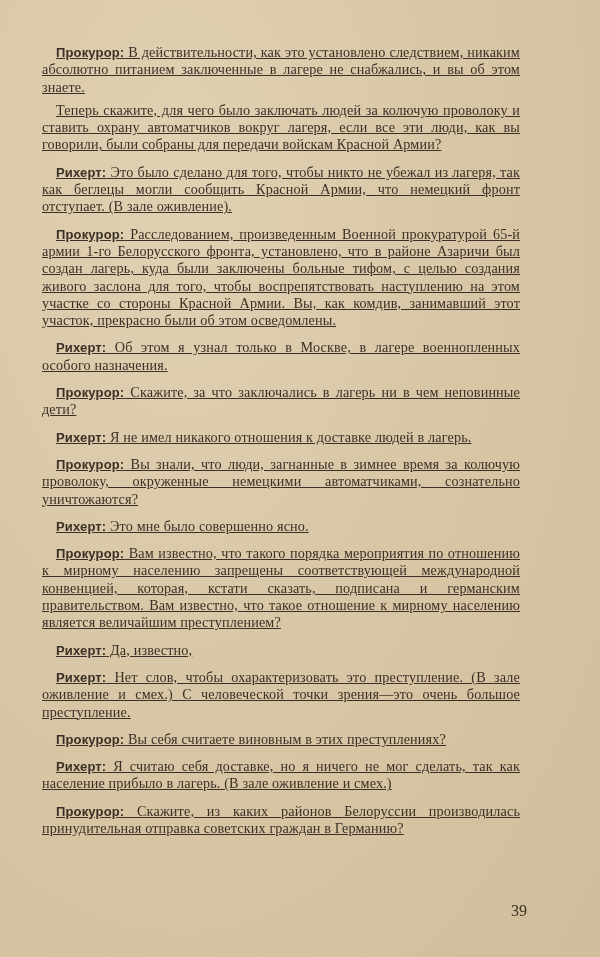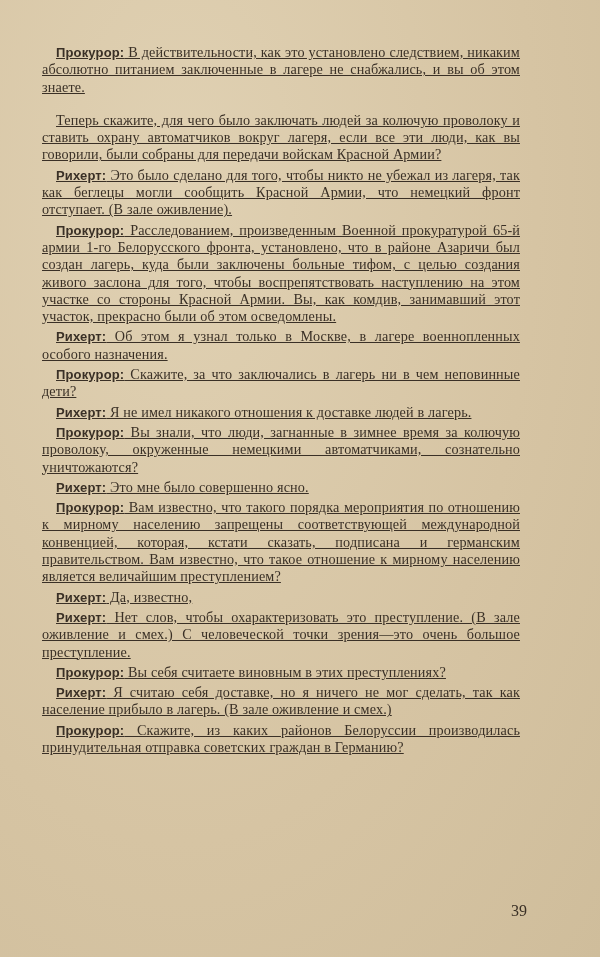--- a/index.html
+++ b/index.html
@@ -8,30 +8,30 @@
     background:#d9c8a8;
     background-image: radial-gradient(ellipse at 30% 20%, #e0d1b3 0%, #d6c4a3 60%, #cfbd9b 100%);
     font-family: "Liberation Serif", "DejaVu Serif", serif;
     color:#3a3026;
   }
   .page { position:absolute; left:42px; top:44px; width:478px; }
   .para {
     margin:0; font-size:14.2px; line-height:17.3px;
     text-align:justify; text-indent:14px; letter-spacing:0.15px;text-decoration:underline;
   }
-  .para + .para { margin-top:3px; }
+  .para + .para { margin-top:10px; }
   .speaker { font-family:"Liberation Sans", "DejaVu Sans", sans-serif; font-weight:bold; font-size:13px; }
   .page-number { position:absolute; left:511px; top:902px; font-size:16px; }
 </style>
 </head>
 <body>
 
 <div class="page">
   <p class="para"><span class="speaker">Прокурор:</span><span> В действительности, как это установлено следствием, никаким абсолютно питанием заключенные в лагере не снабжались, и вы об этом знаете.</span></p>
-  <p class="para" style="margin-top:16px"><span class="speaker"></span><span>Теперь скажите, для чего было заключать людей за колючую проволоку и ставить охрану автоматчиков вокруг лагеря, если все эти люди, как вы говорили, были собраны для передачи войскам Красной Армии?</span></p>
+  <p class="para" style="margin-top:6px"><span class="speaker"></span><span>Теперь скажите, для чего было заключать людей за колючую проволоку и ставить охрану автоматчиков вокруг лагеря, если все эти люди, как вы говорили, были собраны для передачи войскам Красной Армии?</span></p>
   <p class="para"><span class="speaker">Рихерт:</span><span> Это было сделано для того, чтобы никто не убежал из лагеря, так как беглецы могли сообщить Красной Армии, что немецкий фронт отступает. (В зале оживление).</span></p>
   <p class="para"><span class="speaker">Прокурор:</span><span> Расследованием, произведенным Военной прокуратурой 65-й армии 1-го Белорусского фронта, установлено, что в районе Азаричи был создан лагерь, куда были заключены больные тифом, с целью создания живого заслона для того, чтобы воспрепятствовать наступлению на этом участке со стороны Красной Армии. Вы, как комдив, занимавший этот участок, прекрасно были об этом осведомлены.</span></p>
   <p class="para"><span class="speaker">Рихерт:</span><span> Об этом я узнал только в Москве, в лагере военнопленных особого назначения.</span></p>
   <p class="para"><span class="speaker">Прокурор:</span><span> Скажите, за что заключались в лагерь ни в чем неповинные дети?</span></p>
   <p class="para"><span class="speaker">Рихерт:</span><span> Я не имел никакого отношения к доставке людей в лагерь.</span></p>
   <p class="para"><span class="speaker">Прокурор:</span><span> Вы знали, что люди, загнанные в зимнее время за колючую проволоку, окруженные немецкими автоматчиками, сознательно уничтожаются?</span></p>
   <p class="para"><span class="speaker">Рихерт:</span><span> Это мне было совершенно ясно.</span></p>
   <p class="para"><span class="speaker">Прокурор:</span><span> Вам известно, что такого порядка мероприятия по отношению к мирному населению запрещены соответствующей международной конвенцией, которая, кстати сказать, подписана и германским правительством. Вам известно, что такое отношение к мирному населению является величайшим преступлением?</span></p>
   <p class="para"><span class="speaker">Рихерт:</span><span> Да, известно,</span></p>
   <p class="para"><span class="speaker">Рихерт:</span><span> Нет слов, чтобы охарактеризовать это преступление. (В зале оживление и смех.) С человеческой точки зрения—это очень большое преступление.</span></p>

